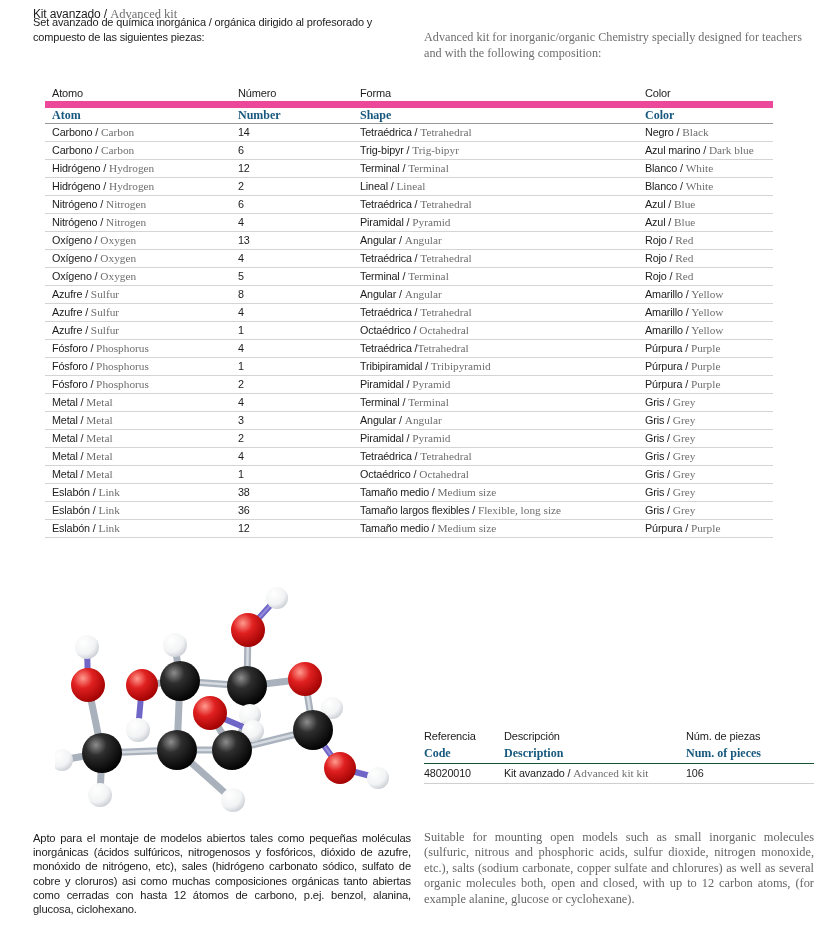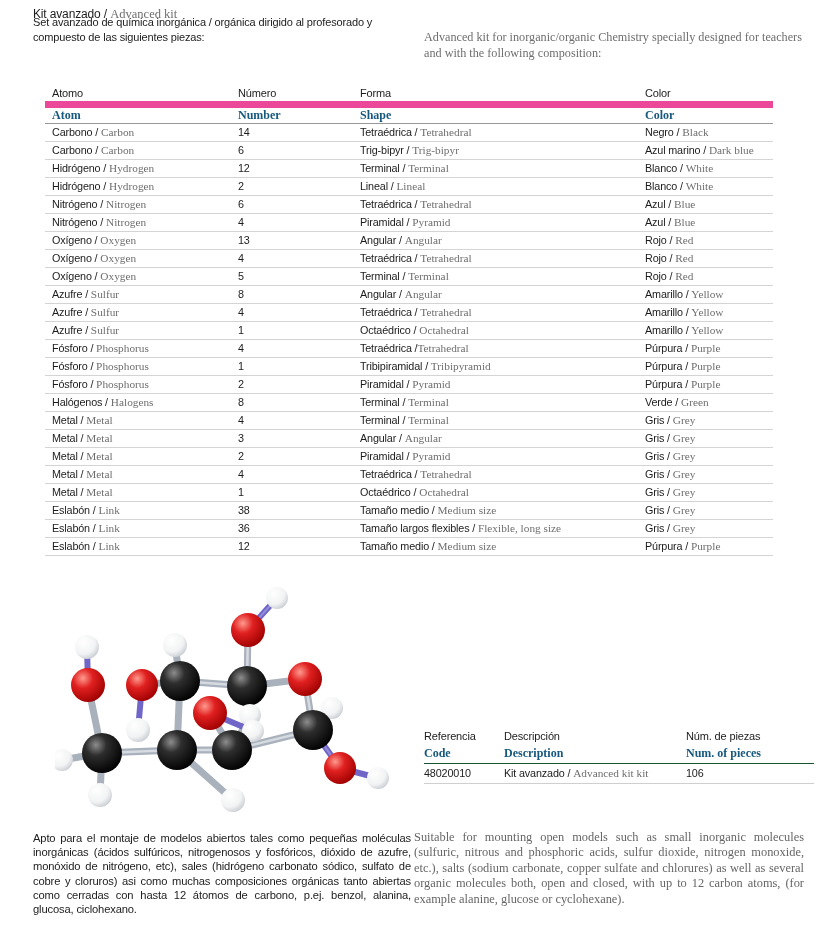--- a/index.html
+++ b/index.html
@@ -46,21 +46,21 @@
   .product-wrap col.p1 { width:80px; }
   .product-wrap col.p2 { width:182px; }
   .product-wrap col.p3 { width:128px; }
   .product-wrap th, .product-wrap td { text-align:left; font-weight:normal; vertical-align:middle; padding:0; white-space:nowrap; }
   .product-wrap .hdr-es th { font-size:11px; height:19px; border-bottom:none; }
   .product-wrap .hdr-en th { font-size:12px; height:18px; border-bottom:1px solid #14532d; }
   .product-wrap td { height:20px; font-size:11px; border-bottom:1px solid #cfcfcf;margin-top:41px; }
 
   
   .desc-es { left:33px;  top:831px; width:378px; font-size:11.2px; line-height:14.2px; text-align:justify; }
-  .desc-en { left:414px; top:830px; width:390px; font-size:12.4px; line-height:15.4px; text-align:justify; color:#666666; }
+  .desc-en { left:424px; top:830px; width:390px; font-size:12.4px; line-height:15.4px; text-align:justify; color:#666666; }
 </style>
 </head>
 <body>
 
 <div class="abs page-title">
   <span class="es">Kit avanzado /</span>
   <span class="en">Advanced kit</span>
 </div>
 
 <p class="abs intro-es es">Set avanzado de química inorgánica / orgánica dirigido al profesorado y compuesto de las siguientes piezas:</p>
@@ -171,26 +171,20 @@
           <td class="c-first"><span class="es">Fósforo / </span><span class="en">Phosphorus</span></td>
           <td><span class="es">1</span></td>
           <td><span class="es">Tribipiramidal / </span><span class="en">Tribipyramid</span></td>
           <td><span class="es">Púrpura / </span><span class="en">Purple</span></td>
         </tr>
         <tr>
           <td class="c-first"><span class="es">Fósforo / </span><span class="en">Phosphorus</span></td>
           <td><span class="es">2</span></td>
           <td><span class="es">Piramidal / </span><span class="en">Pyramid</span></td>
           <td><span class="es">Púrpura / </span><span class="en">Purple</span></td>
-        </tr>
-        <tr>
-          <td class="c-first"><span class="es">Halógenos / </span><span class="en">Halogens</span></td>
-          <td><span class="es">8</span></td>
-          <td><span class="es">Terminal / </span><span class="en">Terminal</span></td>
-          <td><span class="es">Verde / </span><span class="en">Green</span></td>
         </tr>
         <tr>
           <td class="c-first"><span class="es">Metal / </span><span class="en">Metal</span></td>
           <td><span class="es">4</span></td>
           <td><span class="es">Terminal / </span><span class="en">Terminal</span></td>
           <td><span class="es">Gris / </span><span class="en">Grey</span></td>
         </tr>
         <tr>
           <td class="c-first"><span class="es">Metal / </span><span class="en">Metal</span></td>
           <td><span class="es">3</span></td>

